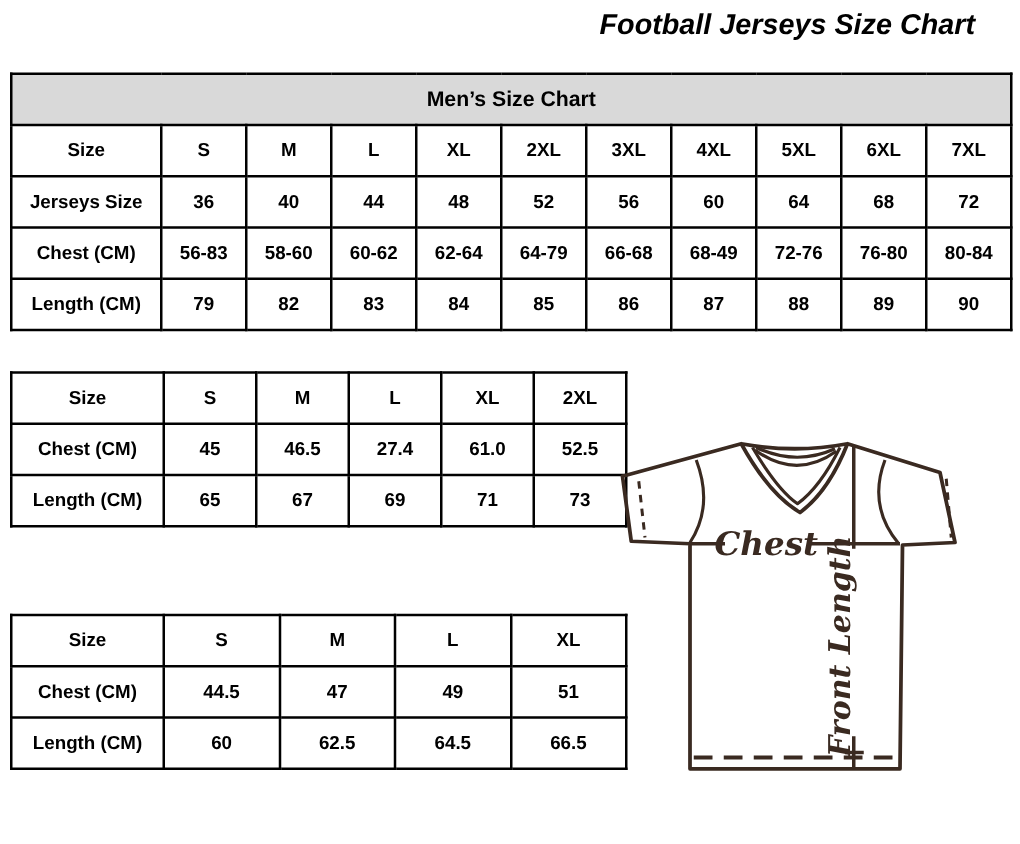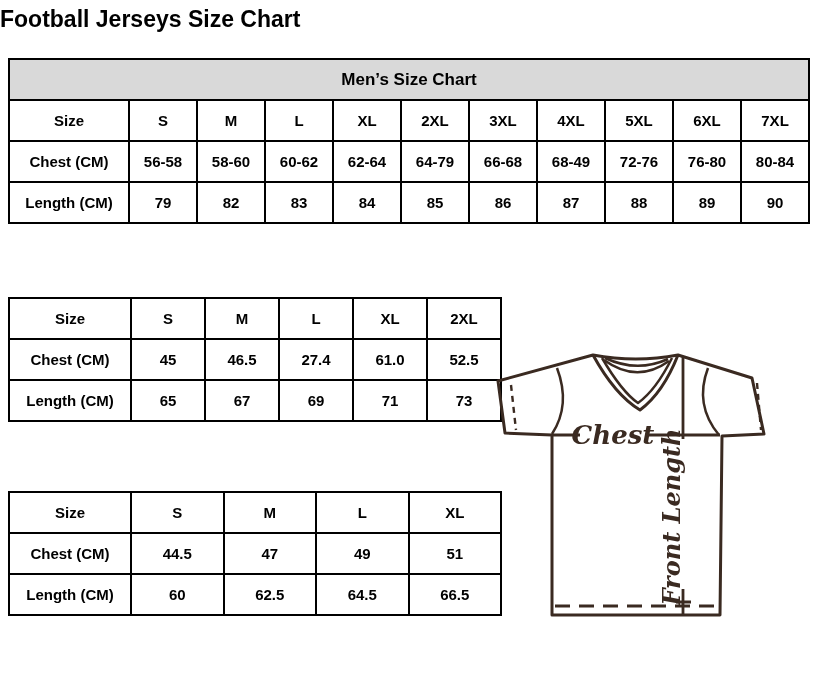--- a/index.html
+++ b/index.html
@@ -1,23 +1,24 @@
 <!DOCTYPE html>
 <html><head>
 <meta charset="utf-8">
 <style>
   html, body { margin: 0; padding: 0; background: #ffffff; }
   body { width: 816px; height: 675px; font-family: "Liberation Sans", sans-serif; }
   .page { position: relative; width: 816px; height: 675px; overflow: hidden; background: #ffffff; }
 
   .page-title {
     position: absolute; top: 6px; left: 0; width: 780px;
-    margin: 0; text-align: left;
+    margin: 0; text-align: right;
     font-size: 23px; font-weight: bold; color: #000;
     font-family: "Liberation Sans", sans-serif;
+    font-style: italic;
   }
 
   table.size-table {
     position: absolute;
     border-collapse: collapse;
     table-layout: fixed;
     background: #fff;
   }
   table.size-table th, table.size-table td {
     border: 2px solid #000;
@@ -75,22 +76,35 @@
       <td>L</td>
       <td>XL</td>
       <td>2XL</td>
       <td>3XL</td>
       <td>4XL</td>
       <td>5XL</td>
       <td>6XL</td>
       <td>7XL</td>
     </tr>
     <tr>
+      <td>Jerseys Size</td>
+      <td>36</td>
+      <td>40</td>
+      <td>44</td>
+      <td>48</td>
+      <td>52</td>
+      <td>56</td>
+      <td>60</td>
+      <td>64</td>
+      <td>68</td>
+      <td>72</td>
+    </tr>
+    <tr>
       <td>Chest (CM)</td>
-      <td>56-58</td>
+      <td>56-83</td>
       <td>58-60</td>
       <td>60-62</td>
       <td>62-64</td>
       <td>64-79</td>
       <td>66-68</td>
       <td>68-49</td>
       <td>72-76</td>
       <td>76-80</td>
       <td>80-84</td>
     </tr>

